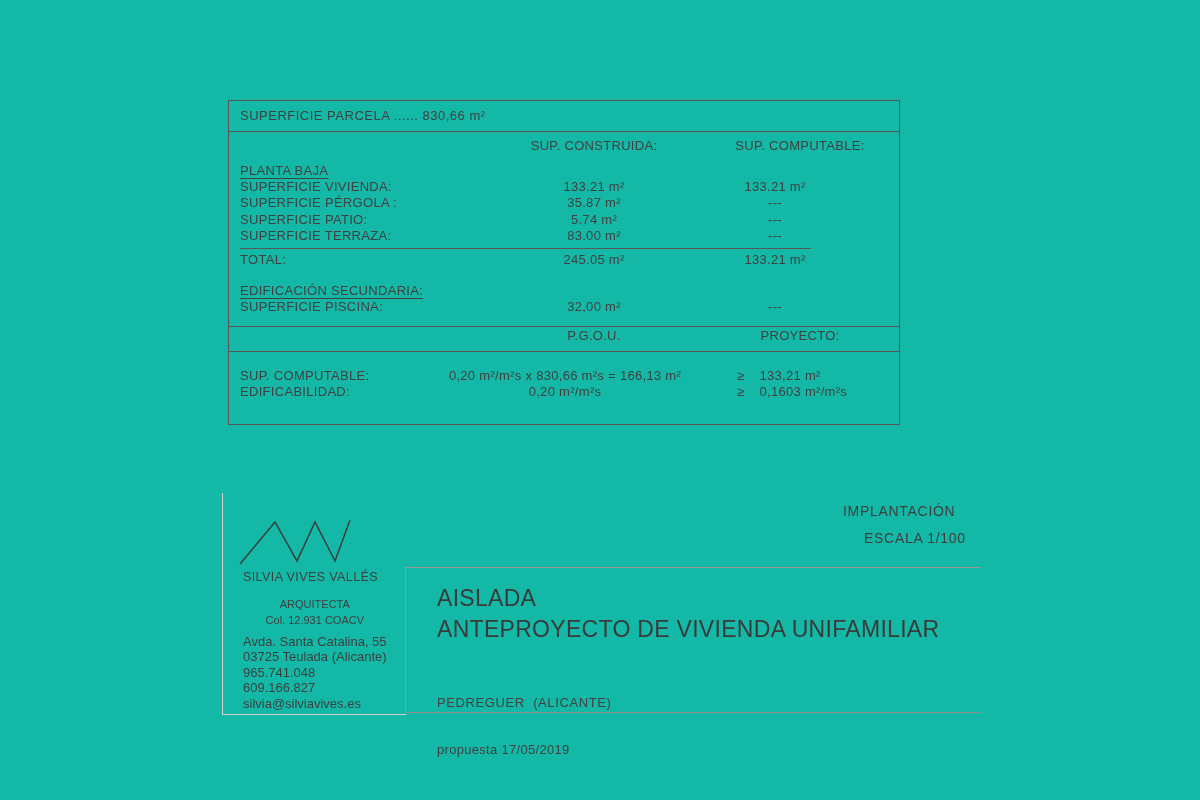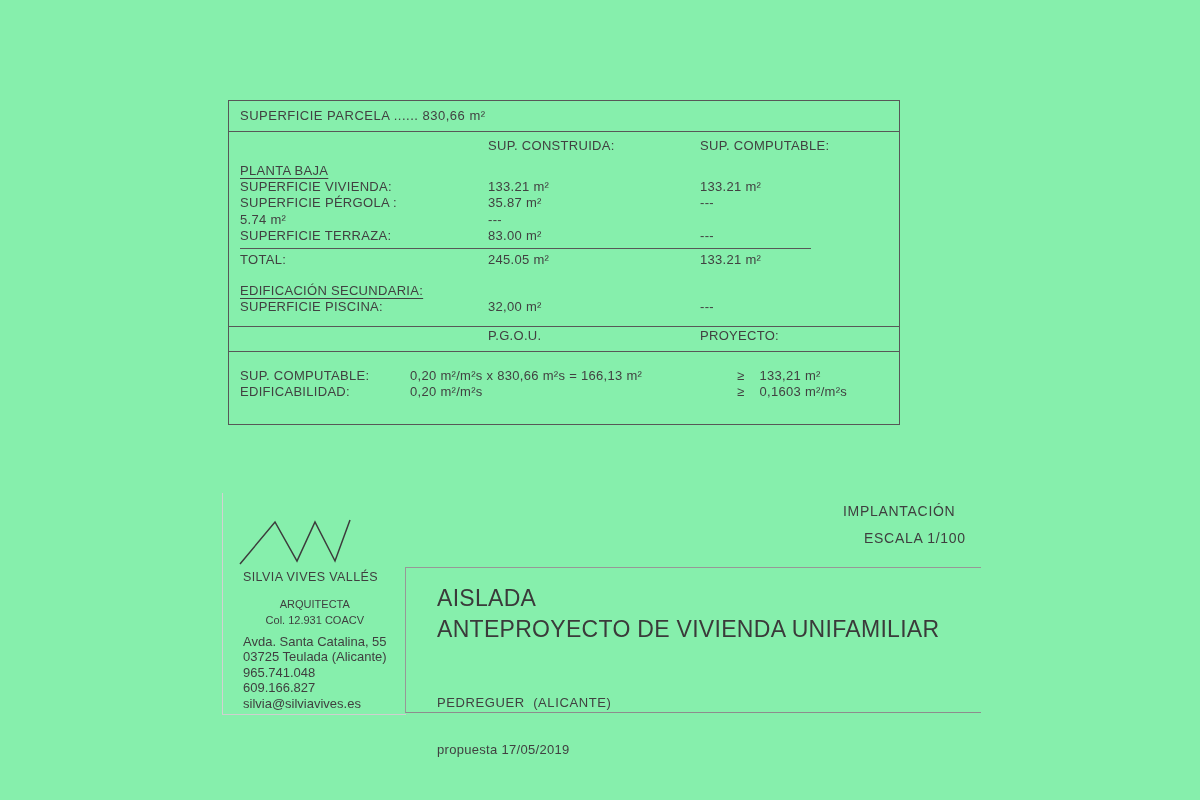--- a/index.html
+++ b/index.html
@@ -1,36 +1,36 @@
 <!DOCTYPE html>
 <html><head>
 <meta charset="utf-8">
 <style>
   html,body{margin:0;padding:0;background:#ffffff;}
   .sheet{
-    position:relative;width:1200px;height:800px;background:#86efac;overflow:hidden;
+    position:relative;width:1200px;height:800px;background:#14b8a6;overflow:hidden;
     font-family:"Liberation Sans", sans-serif;color:#414141;
   }
   
   .area-table{
     position:absolute;left:228px;top:100px;width:672px;height:325px;
     box-sizing:border-box;border:1.5px solid #575757;
     display:flex;flex-direction:column;
     font-size:13px;letter-spacing:.3px;
   }
   .at-header{height:29.5px;line-height:30px;padding:0 11px;border-bottom:1.5px solid #575757;letter-spacing:.5px;}
   .at-body{height:194.5px;box-sizing:border-box;padding:6px 11px 0;}
   .at-band{height:22px;line-height:22px;border-top:1.5px solid #575757;border-bottom:1.5px solid #575757;padding:1px 11px;}
   .at-bottom{flex:1;padding:16px 11px 0;}
   .row{display:grid;}
   .row > .cell{height:16.3px;line-height:16.3px;white-space:nowrap;overflow:visible;}
   .g-values{grid-template-columns:248px 212px 150px 1fr;}
   .g-head{grid-template-columns:248px 212px 200px 1fr;}
   .g-formula{grid-template-columns:170px 310px 1fr;}
-  .tc{text-align:left;}
+  .tc{text-align:center;}
   .pre{white-space:pre;}
   .head-row{margin-bottom:9px;}
   .rule{border-top:1.2px solid #575757;width:571px;margin:4px 0 3px 0;}
   .spacer14{height:14px;}
   .ul{text-decoration:underline;text-underline-offset:2.5px;text-decoration-thickness:1px;}
   .reg-right{display:flex;gap:15px;padding-left:17px;}
   .reg-right span{white-space:nowrap;}
   
   .faint-vline{position:absolute;left:222px;top:493px;width:1px;height:222px;background:#d2d2d2;}
   .faint-hline{position:absolute;left:222px;top:714px;width:184px;height:1px;background:#cfcfcf;}
@@ -75,20 +75,21 @@
         <div class="cell">SUPERFICIE VIVIENDA:</div>
         <div class="cell tc">133.21 m²</div>
         <div class="cell tc">133.21 m²</div>
       </div>
       <div class="row g-values">
         <div class="cell">SUPERFICIE PÉRGOLA :</div>
         <div class="cell tc">35.87 m²</div>
         <div class="cell tc">---</div>
       </div>
       <div class="row g-values">
+        <div class="cell">SUPERFICIE PATIO:</div>
         <div class="cell tc">5.74 m²</div>
         <div class="cell tc">---</div>
       </div>
       <div class="row g-values">
         <div class="cell">SUPERFICIE TERRAZA:</div>
         <div class="cell tc">83.00 m²</div>
         <div class="cell tc">---</div>
       </div>
 
       <div class="rule"></div>

